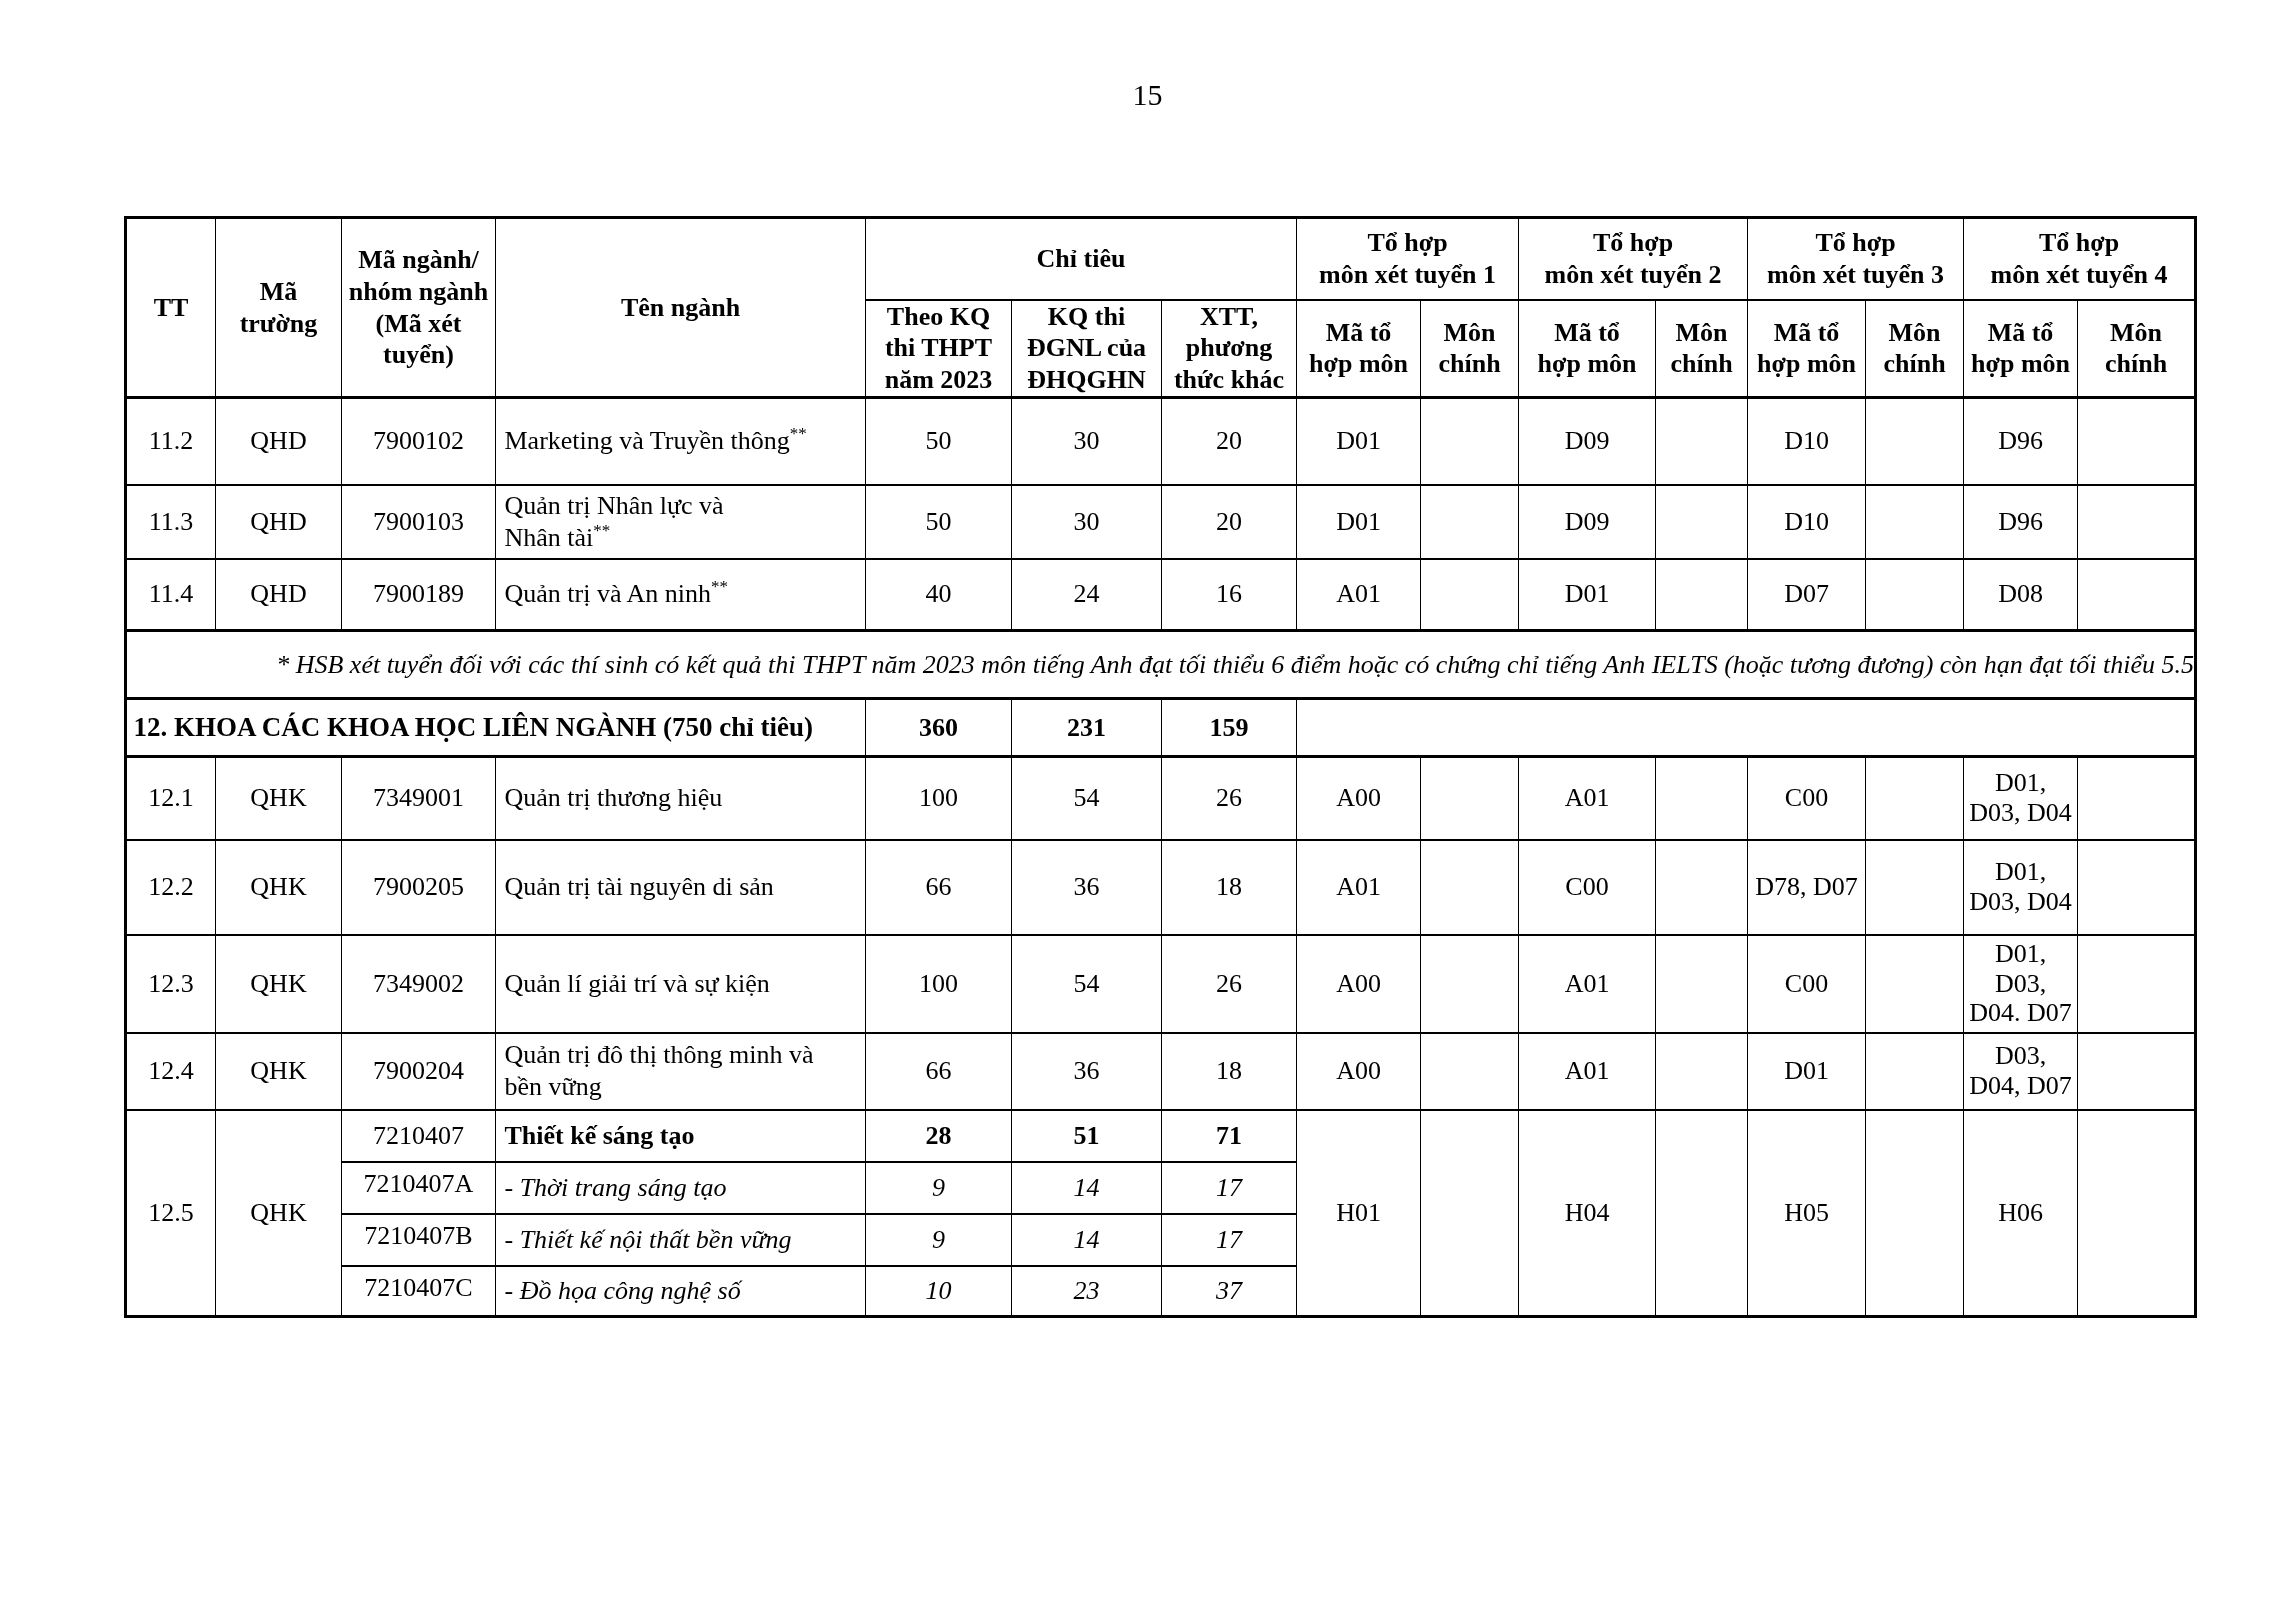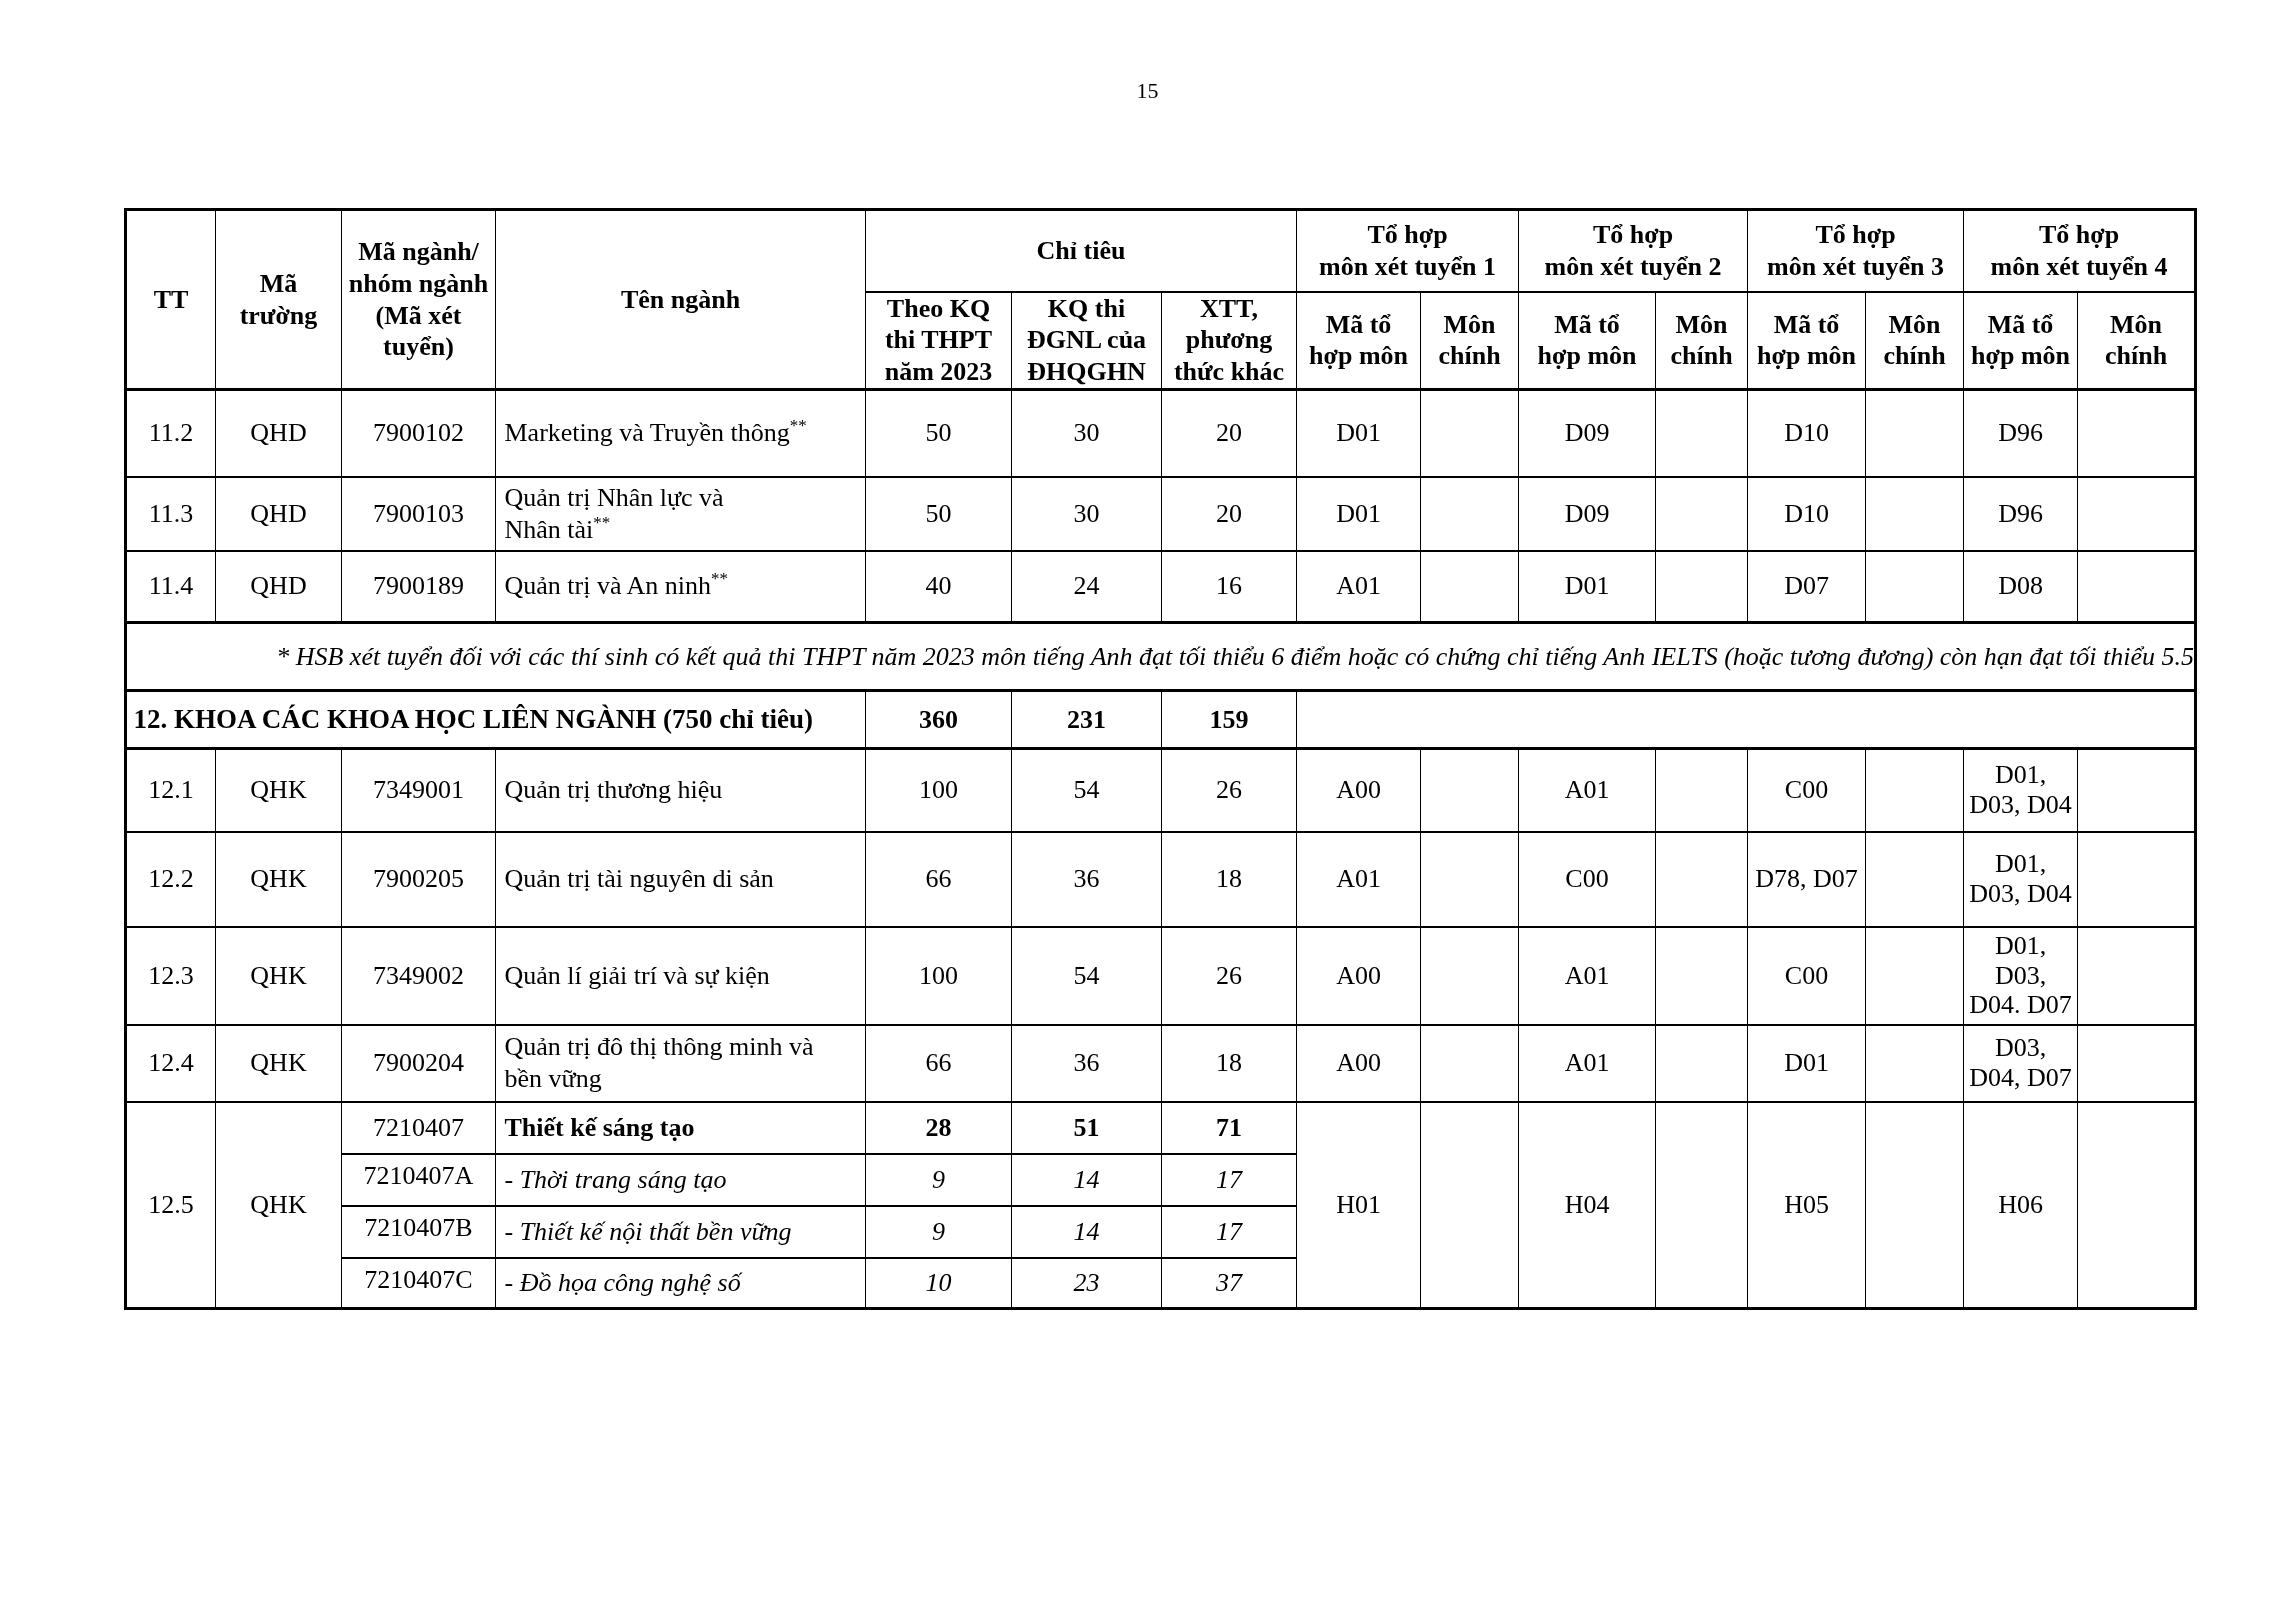--- a/index.html
+++ b/index.html
@@ -8,21 +8,21 @@
     width: 2295px;
     height: 1623px;
     background: #ffffff;
     font-family: "Liberation Serif", "DejaVu Serif", serif;
     color: #000000;
   }
   .page { width: 2295px; height: 1623px; overflow: hidden; }
   .page-number {
     padding-top: 80px;
     text-align: center;
-    font-size: 22px;
+    font-size: 30px;
     line-height: 1;
   }
   table.main {
     border-collapse: collapse;
     table-layout: fixed;
     width: 2070px;
     margin: 106px 0 0 124px;
     border: 3.3px solid #000;
   }
   td {

